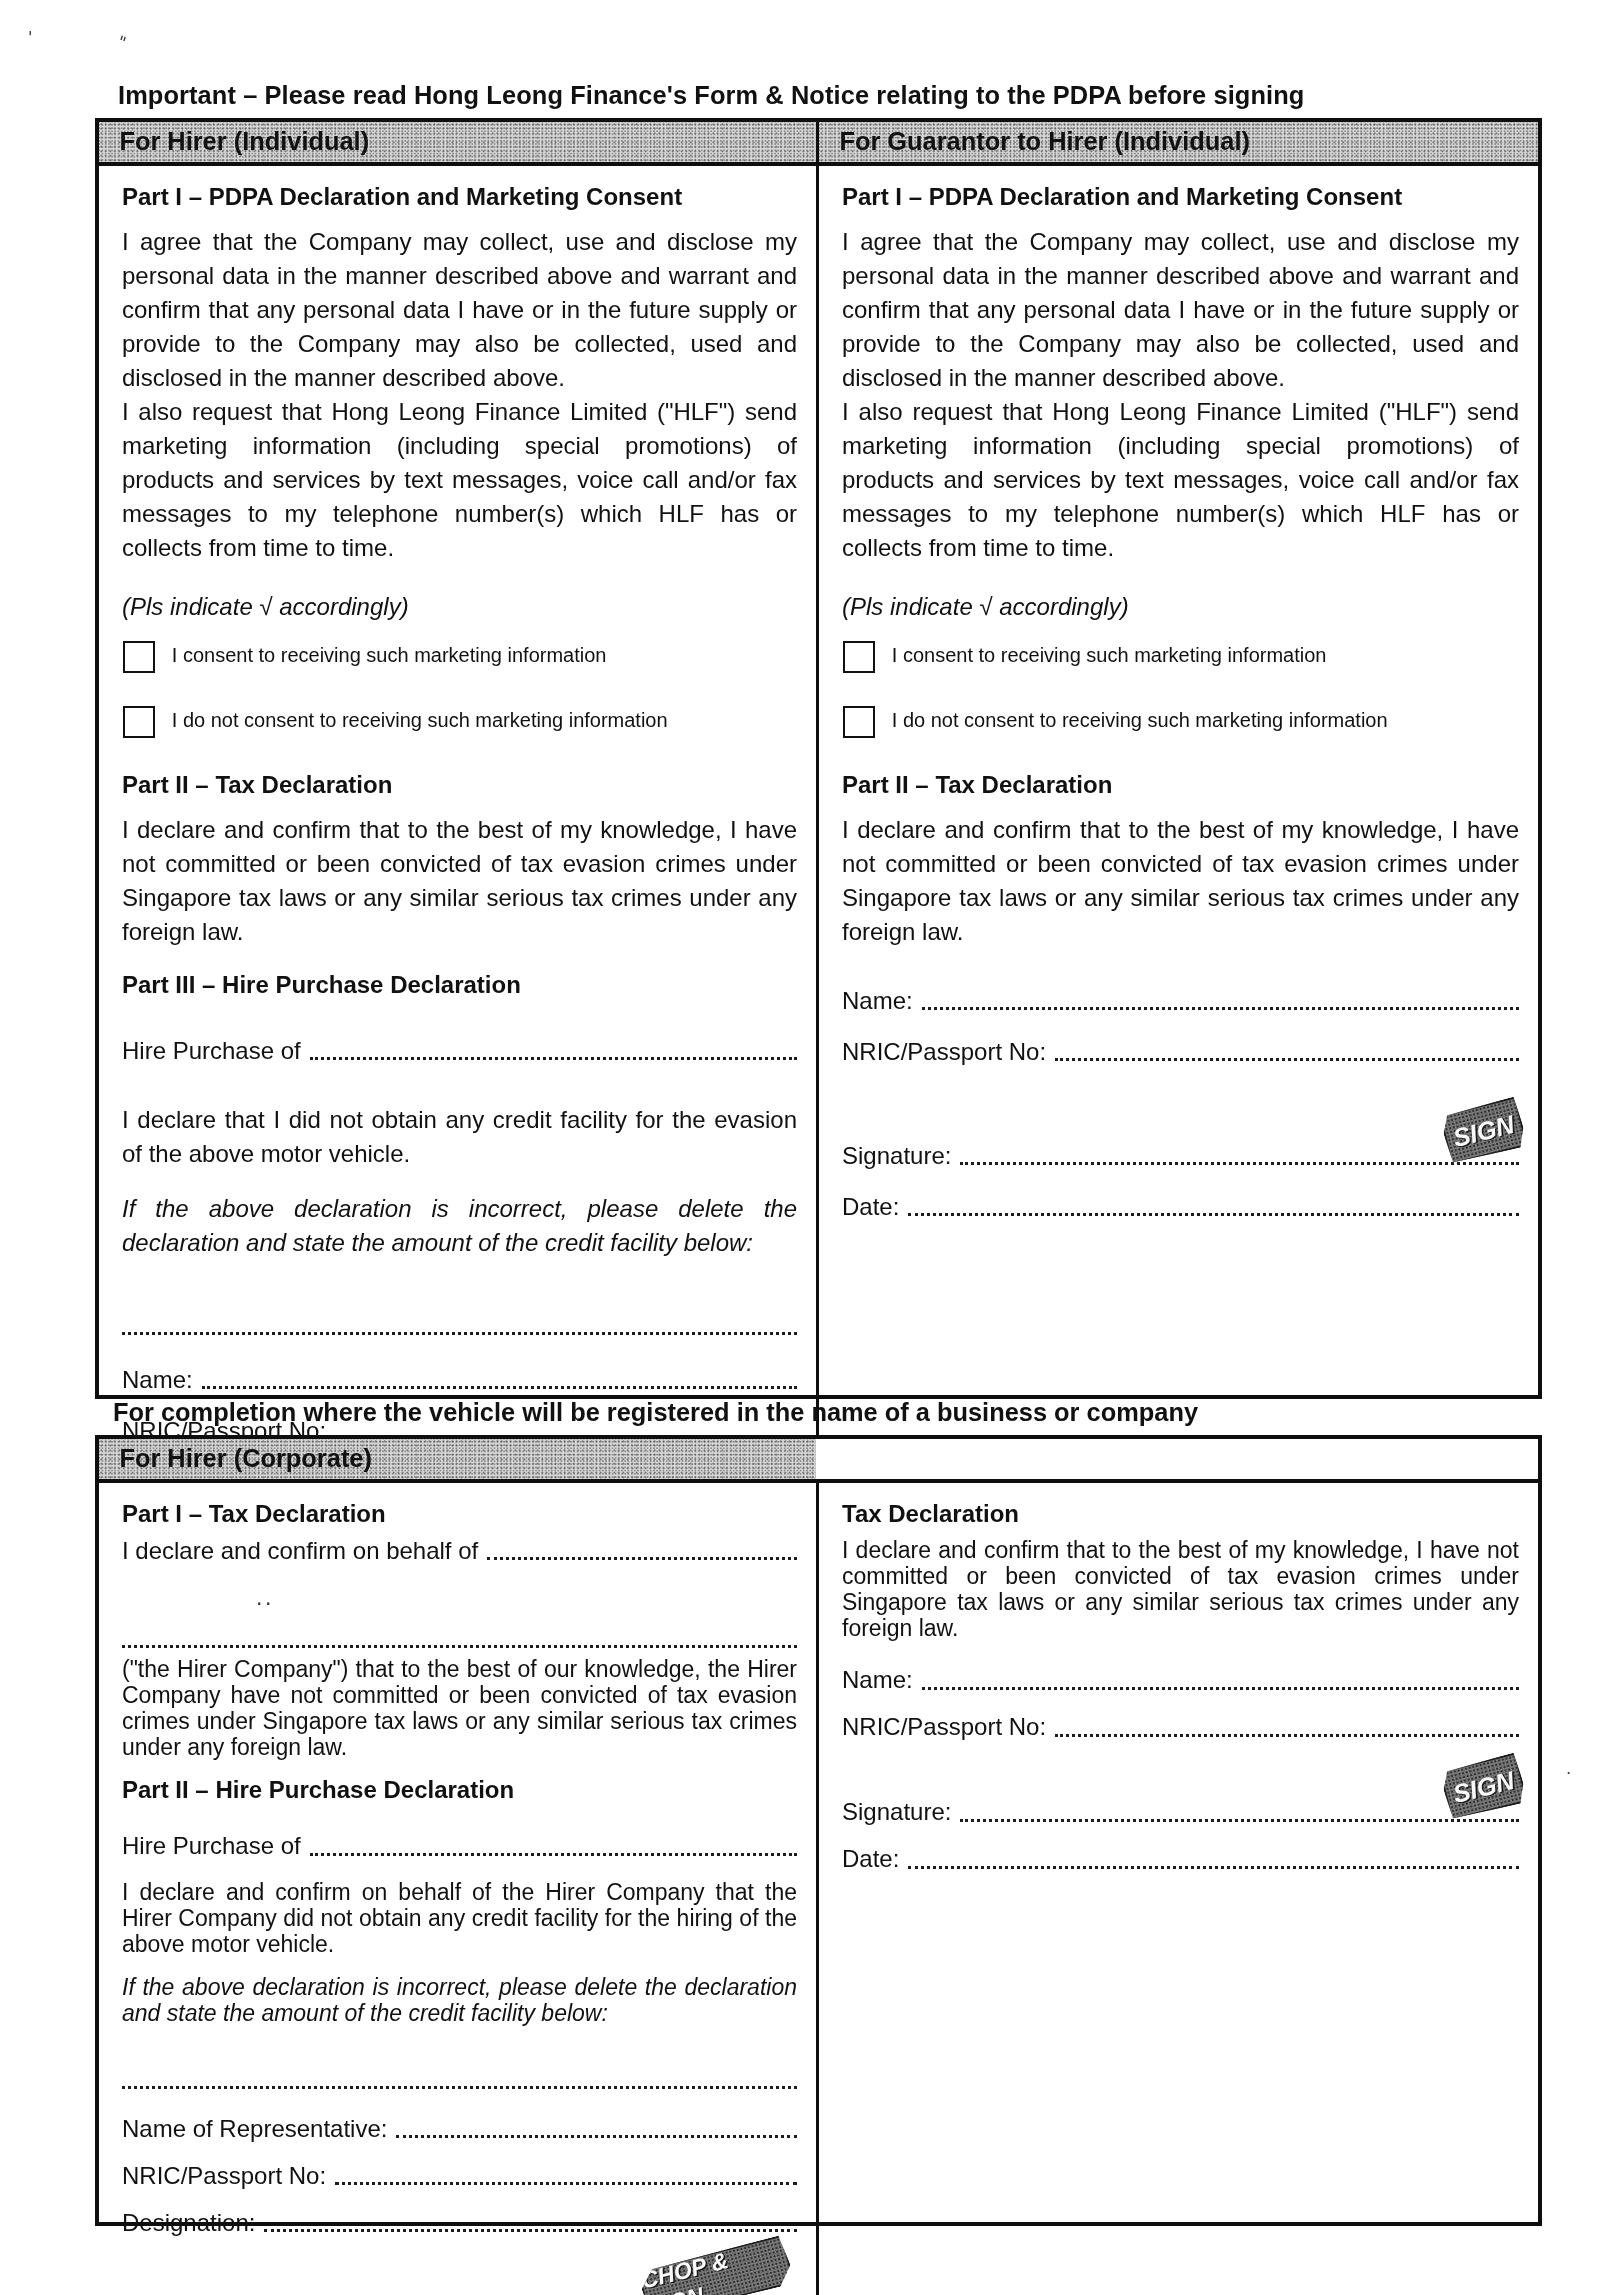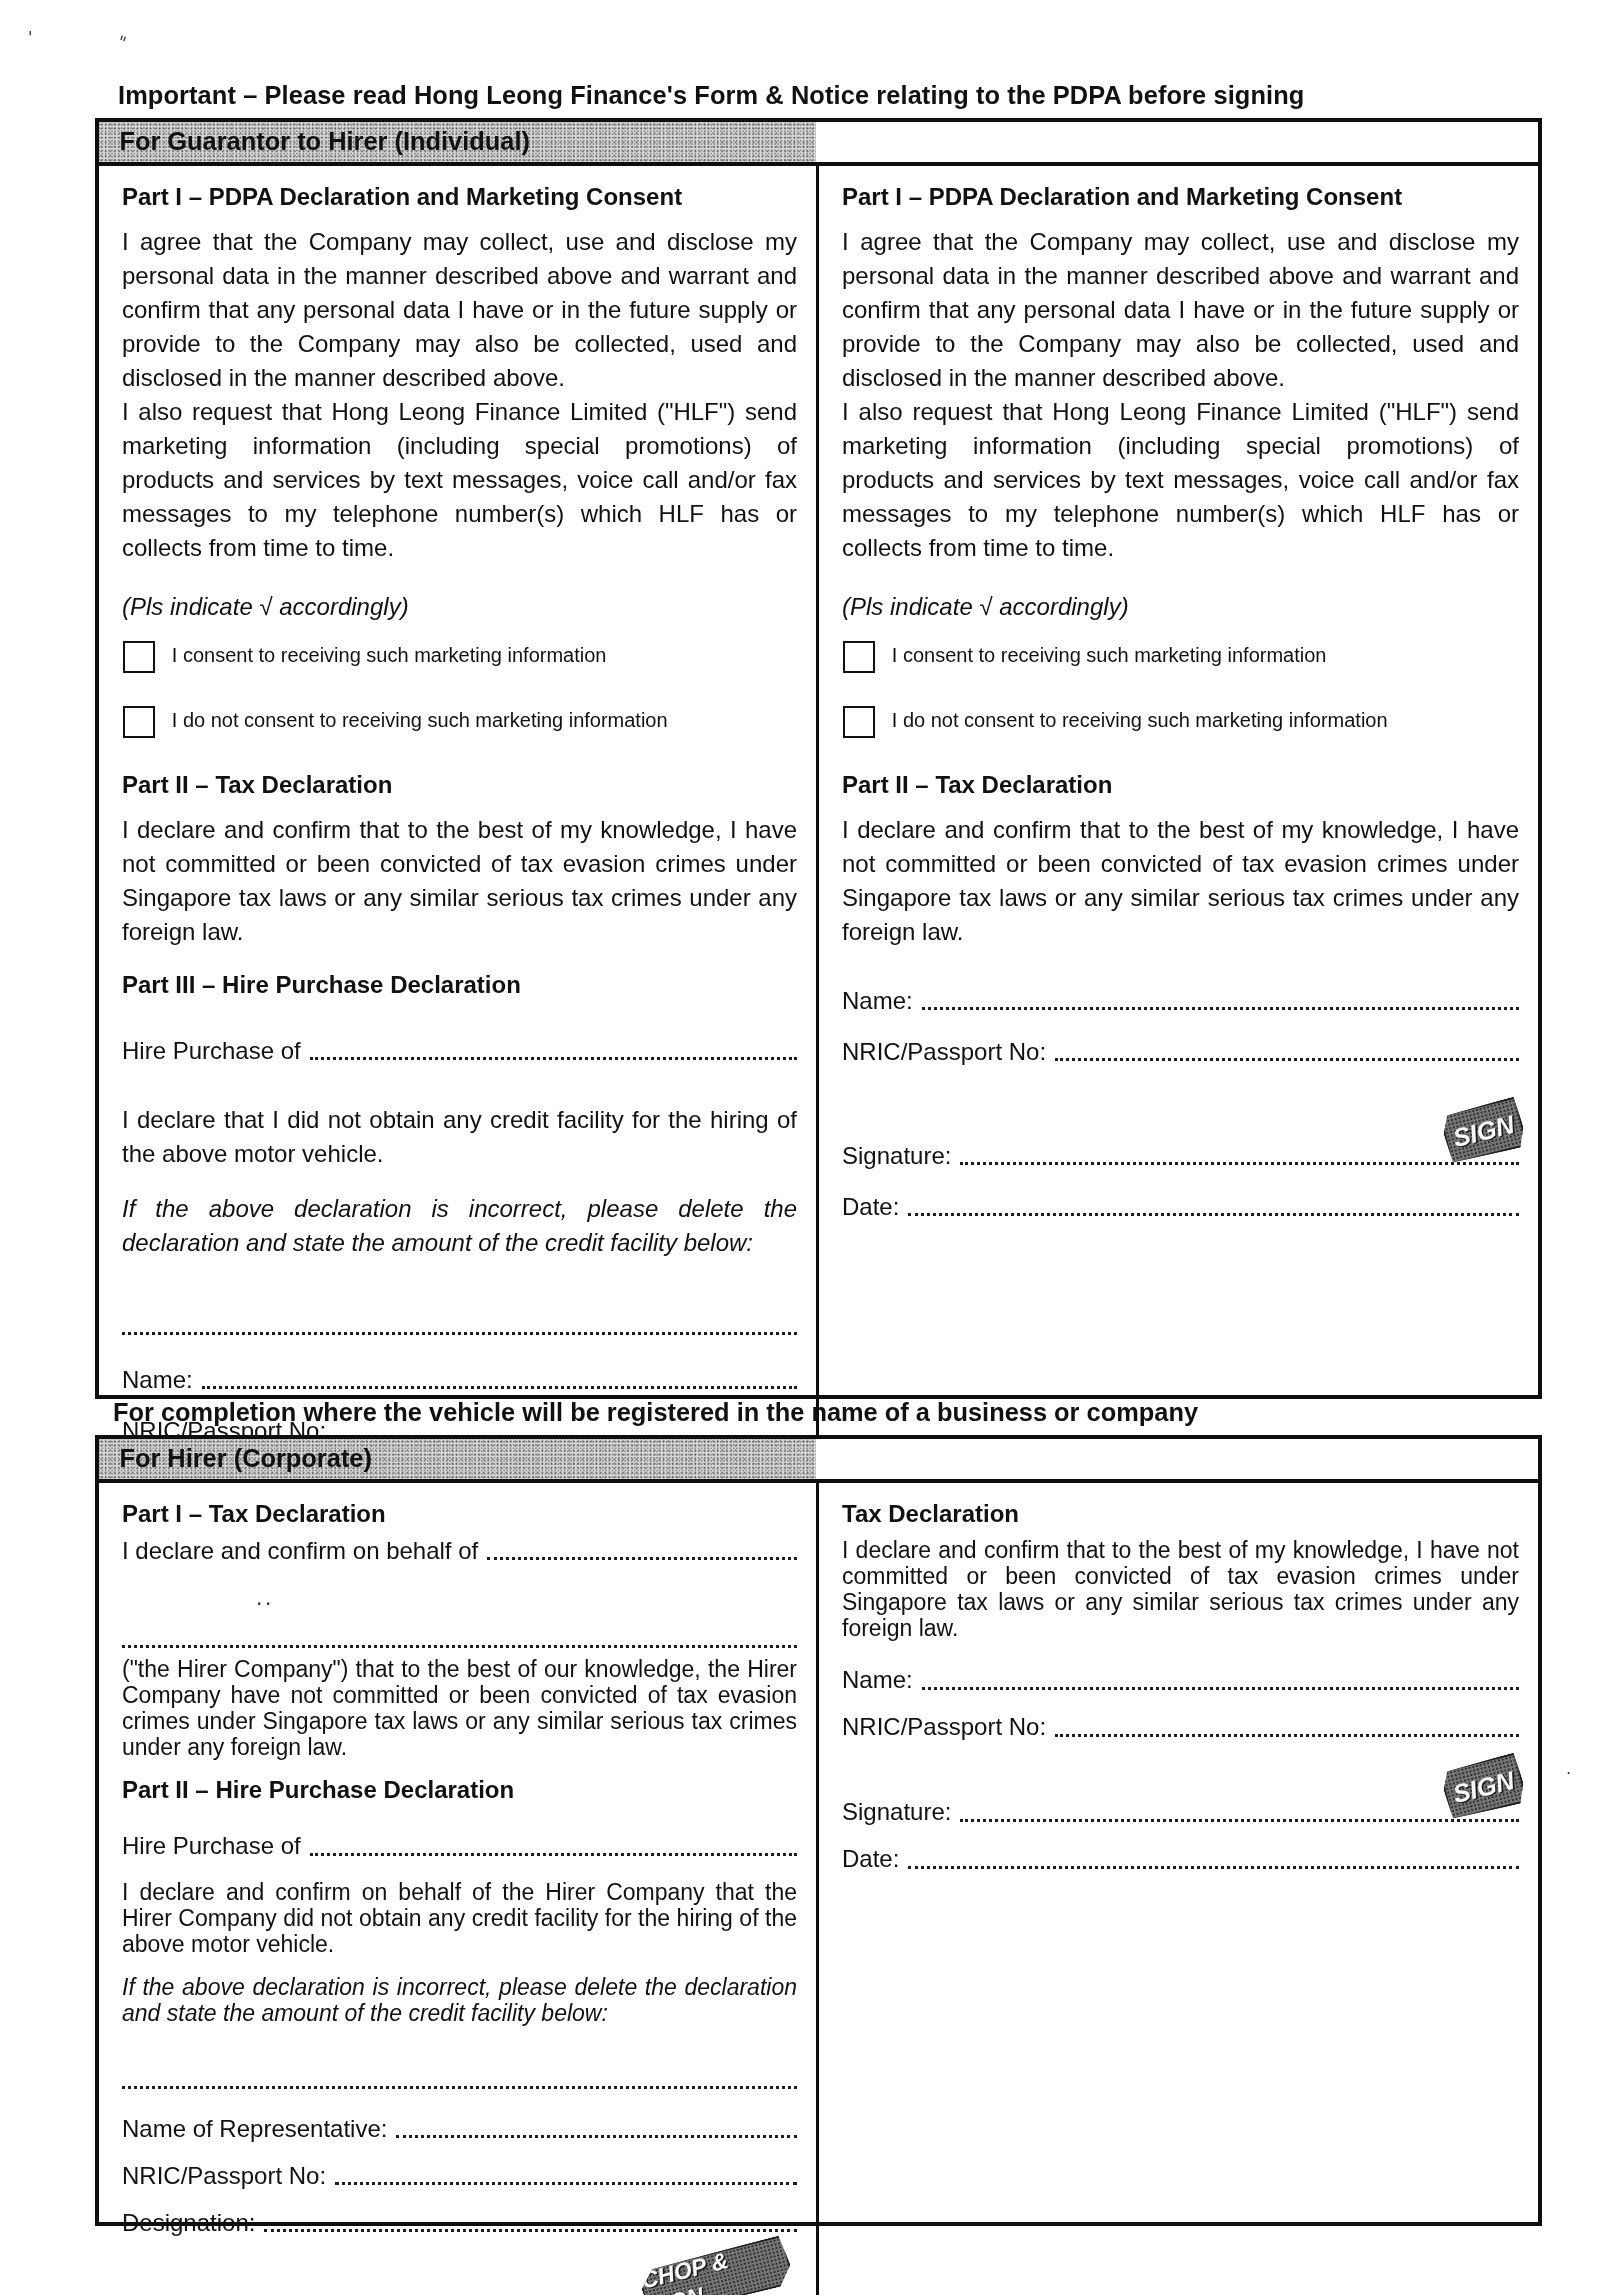--- a/index.html
+++ b/index.html
@@ -74,20 +74,21 @@
 
   <span class="artifact" style="left:28px;top:28px;">'</span>
   <span class="artifact" style="left:118px;top:33px;transform:rotate(18deg);">"</span>
   <span class="artifact" style="left:1176px;top:1732px;">'</span>
   <span class="artifact" style="left:1566px;top:1764px;">·</span>
 
   <div class="doc-title">Important – Please read Hong Leong Finance's Form &amp; Notice relating to the PDPA before signing</div>
 
   <div class="formtable t1">
     <div class="thead">
+      <div class="th">For Hirer (Individual)</div>
       <div class="th">For Guarantor to Hirer (Individual)</div>
     </div>
     <div class="tbody">
 
       <div class="cell">
         <h3 class="sec">Part I – PDPA Declaration and Marketing Consent</h3>
         <div class="para">
           <div>I agree that the Company may collect, use and disclose my personal data in the manner described above and warrant and confirm that any personal data I have or in the future supply or provide to the Company may also be collected, used and disclosed in the manner described above.</div>
           <div>I also request that Hong Leong Finance Limited ("HLF") send marketing information (including special promotions) of products and services by text messages, voice call and/or fax messages to my telephone number(s) which HLF has or collects from time to time.</div>
         </div>
@@ -100,21 +101,21 @@
           <span class="cbox"></span>
           <span>I do not consent to receiving such marketing information</span>
         </div>
         <h3 class="sec">Part II – Tax Declaration</h3>
         <div class="para">I declare and confirm that to the best of my knowledge, I have not committed or been convicted of tax evasion crimes under Singapore tax laws or any similar serious tax crimes under any foreign law.</div>
         <h3 class="sec gap60">Part III – Hire Purchase Declaration</h3>
         <div class="field gap60">
           <span class="lbl">Hire Purchase of</span>
           <span class="dots"></span>
         </div>
-        <div class="para gap60">I declare that I did not obtain any credit facility for the hiring of the above motor vehicle.</div>
+        <div class="para gap60">I declare that I did not obtain any credit facility for the evasion of the above motor vehicle.</div>
         <div class="para italic">If the above declaration is incorrect, please delete the declaration and state the amount of the credit facility below:</div>
         <div class="dotline gap90"></div>
         <div class="field">
           <span class="lbl">Name:</span>
           <span class="dots"></span>
         </div>
         <div class="field">
           <span class="lbl">NRIC/Passport No:</span>
           <span class="dots"></span>
         </div>

